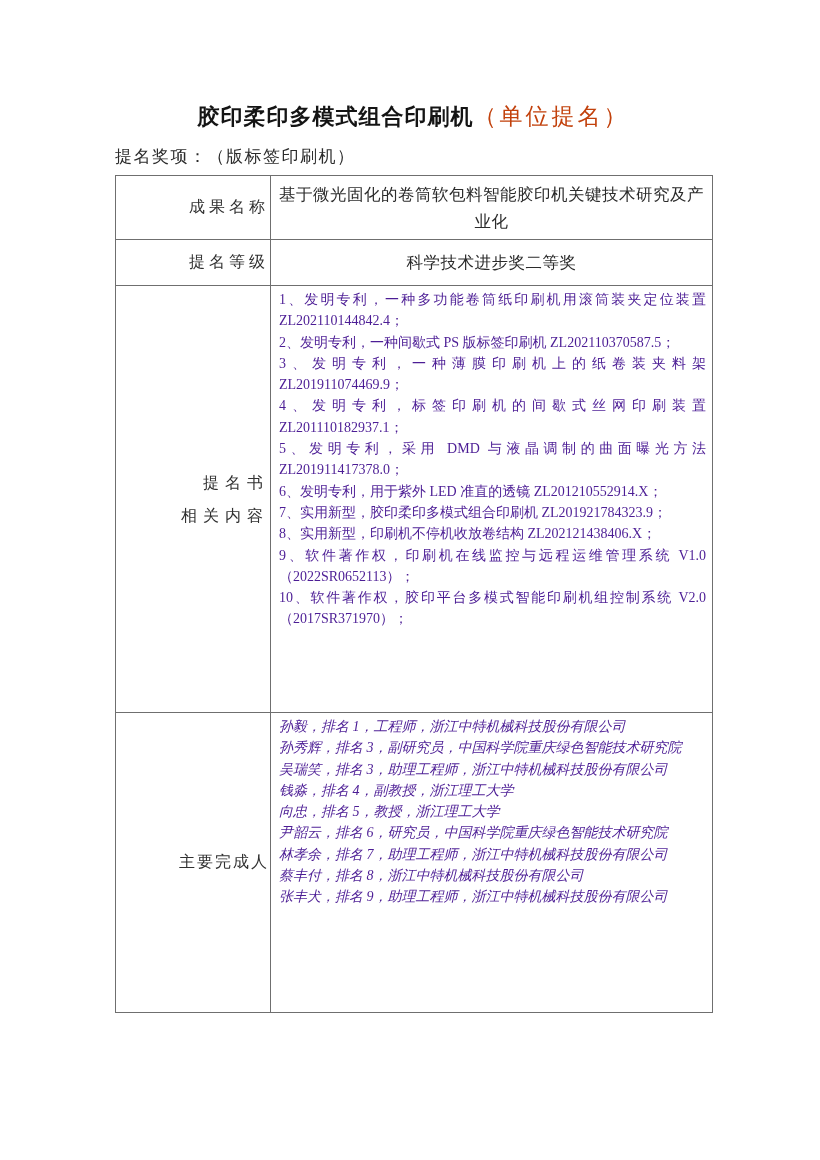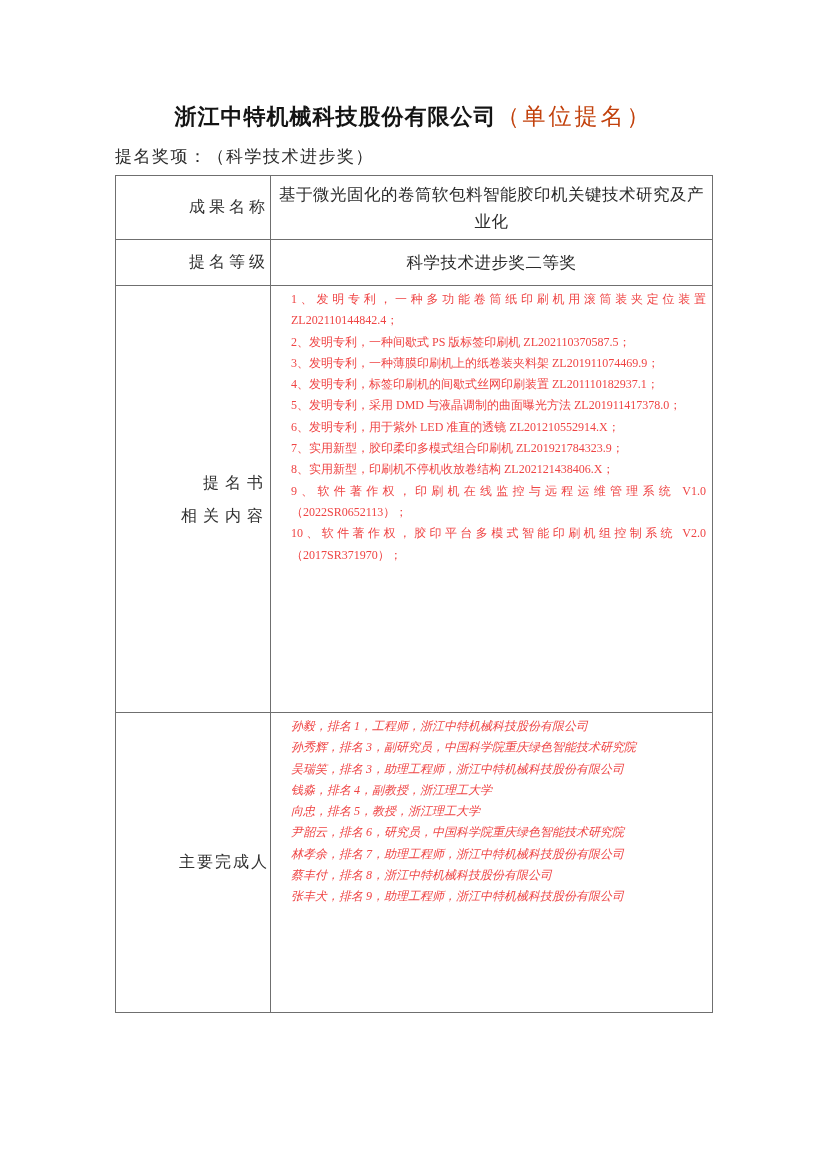--- a/index.html
+++ b/index.html
@@ -80,48 +80,48 @@
     text-align: center;
     vertical-align: middle;
     font-size: 16.5px;
     line-height: 27px;
     color: #2b2b2b;
     padding: 4px 6px;
     letter-spacing: 0.5px;
   }
   td.value-cell-flow {
     vertical-align: top;
-    padding: 3px 6px 3px 20px;
-    font-size: 12px;
+    padding: 3px 6px 3px 8px;
+    font-size: 14px;
     line-height: 21.3px;
-    color: #ef4444;
+    color: #4c1d95;
   }
   td.value-cell-flow p {
     margin: 0;
     text-align: justify;
     text-justify: inter-ideograph;
     word-break: normal;
     overflow-wrap: normal;
   }
   .row-achievement { height: 64px; }
   .row-grade { height: 46px; }
   .row-nomination-content-cell { height: 427px; }
   .row-completers-cell { height: 300px; font-style: italic; }
 </style>
 </head>
 <body>
 
 <div class="page">
   <div class="content">
 
     <div class="doc-title">
-      <span>浙江中特机械科技股份有限公司</span><span class="suffix">（单位提名）</span>
+      <span>胶印柔印多模式组合印刷机</span><span class="suffix">（单位提名）</span>
     </div>
 
-    <div class="award-line">提名奖项：（科学技术进步奖）</div>
+    <div class="award-line">提名奖项：（版标签印刷机）</div>
 
     <table class="info-table">
       <colgroup>
         <col style="width:155px">
         <col style="width:442px">
       </colgroup>
       <tbody>
         <tr class="row-achievement">
           <td class="label-cell">
             <span class="label-text">成果名称</span>

